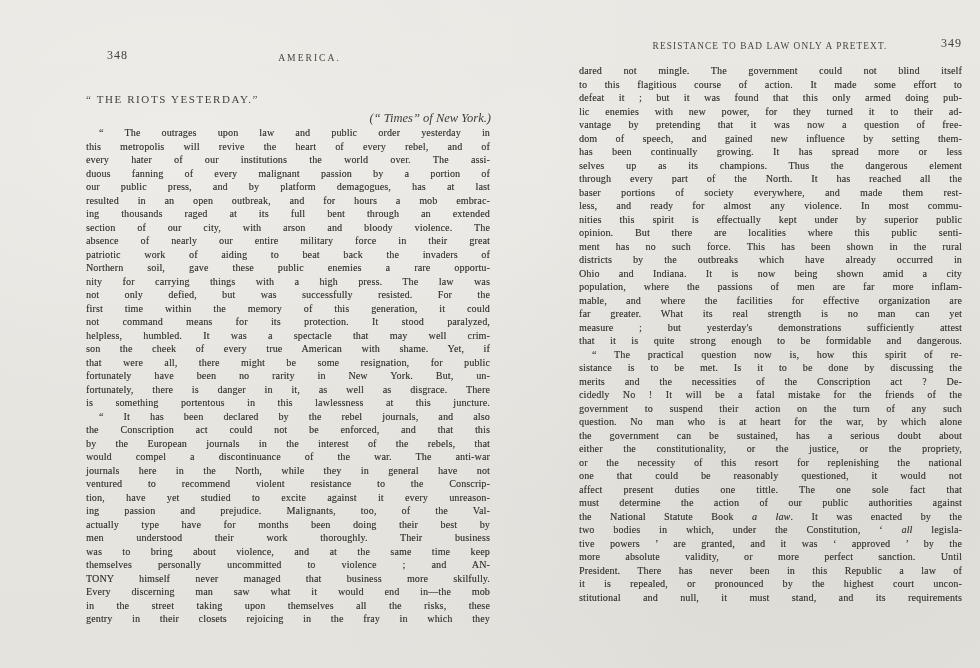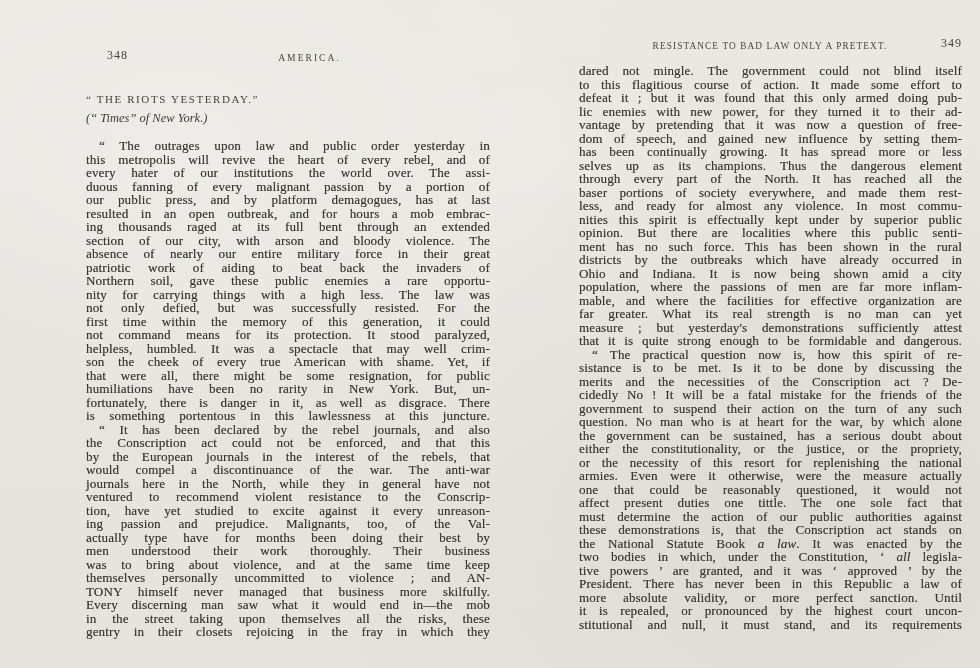--- a/index.html
+++ b/index.html
@@ -40,33 +40,33 @@
     position: absolute;
     left: 86px; top: 93px; width: 405px;
     text-align: left;
     font-size: 11px;
     letter-spacing: 1.6px;
     color: #45413a;
   }
   .article-source {
     position: absolute;
     left: 86px; top: 111px; width: 405px;
-    text-align: left;
+    text-align: right;
     font-style: italic;
     font-size: 12.5px;
     color: #403c35;
   }
   .page-body {
     position: absolute;
-    font-size: 13px;
+    font-size: 10px;
     line-height: 13.5px;
     letter-spacing: 0.15px;
     text-shadow: 0.2px 0.2px 0.35px rgba(56,52,46,0.5);
   }
-  .body-left  { left: 86px;  top: 139px; width: 404px; }
+  .body-left  { left: 86px;  top: 126px; width: 404px; }
   .body-right { left: 579px; top: 64px;  width: 383px; }
   .line {
     text-align: justify;
     text-align-last: justify;
   }
   .line.indent { text-indent: 13px; }
 </style>
 </head>
 <body>
 
@@ -86,28 +86,28 @@
       <div class="line">this metropolis will revive the heart of every rebel, and of</div>
       <div class="line">every hater of our institutions the world over.  The assi-</div>
       <div class="line">duous fanning of every malignant passion by a portion of</div>
       <div class="line">our public press, and by platform demagogues, has at last</div>
       <div class="line">resulted in an open outbreak, and for hours a mob embrac-</div>
       <div class="line">ing thousands raged at its full bent through an extended</div>
       <div class="line">section of our city, with arson and bloody violence.  The</div>
       <div class="line">absence of nearly our entire military force in their great</div>
       <div class="line">patriotic work of aiding to beat back the invaders of</div>
       <div class="line">Northern soil, gave these public enemies a rare opportu-</div>
-      <div class="line">nity for carrying things with a high less.  The law was</div>
+      <div class="line">nity for carrying things with a high press.  The law was</div>
       <div class="line">not only defied, but was successfully resisted.  For the</div>
       <div class="line">first time within the memory of this generation, it could</div>
       <div class="line">not command means for its protection.  It stood paralyzed,</div>
       <div class="line">helpless, humbled.  It was a spectacle that may well crim-</div>
       <div class="line">son the cheek of every true American with shame.  Yet, if</div>
       <div class="line">that were all, there might be some resignation, for public</div>
-      <div class="line">humiliations have been no rarity in New York.  But, un-</div>
+      <div class="line">fortunately have been no rarity in New York.  But, un-</div>
       <div class="line">fortunately, there is danger in it, as well as disgrace.  There</div>
       <div class="line">is something portentous in this lawlessness at this juncture.</div>
       <div class="line indent">“ It has been declared by the rebel journals, and also</div>
       <div class="line">the Conscription act could not be enforced, and that this</div>
       <div class="line">by the European journals in the interest of the rebels, that</div>
       <div class="line">would compel a discontinuance of the war.  The anti-war</div>
       <div class="line">journals here in the North, while they in general have not</div>
       <div class="line">ventured to recommend violent resistance to the Conscrip-</div>
       <div class="line">tion, have yet studied to excite against it every unreason-</div>
       <div class="line">ing passion and prejudice.  Malignants, too, of the Val-</div>
@@ -151,27 +151,25 @@
       <div class="line">that it is quite strong enough to be formidable and dangerous.</div>
       <div class="line indent">“ The practical question now is, how this spirit of re-</div>
       <div class="line">sistance is to be met.  Is it to be done by discussing the</div>
       <div class="line">merits and the necessities of the Conscription act ?  De-</div>
       <div class="line">cidedly No !  It will be a fatal mistake for the friends of the</div>
       <div class="line">government to suspend their action on the turn of any such</div>
       <div class="line">question.  No man who is at heart for the war, by which alone</div>
       <div class="line">the government can be sustained, has a serious doubt about</div>
       <div class="line">either the constitutionality, or the justice, or the propriety,</div>
       <div class="line">or the necessity of this resort for replenishing the national</div>
-      <div class="line">armies.  Even were it otherwise, were the measure actually</div>
       <div class="line">one that could be reasonably questioned, it would not</div>
       <div class="line">affect present duties one tittle.  The one sole fact that</div>
       <div class="line">must determine the action of our public authorities against</div>
-      <div class="line">these demonstrations is, that the Conscription act stands on</div>
       <div class="line">the National Statute Book <i>a law</i>.  It was enacted by the</div>
       <div class="line">two bodies in which, under the Constitution, ‘ <i>all</i> legisla-</div>
       <div class="line">tive powers ’ are granted, and it was ‘ approved ’ by the</div>
+      <div class="line">more absolute validity, or more perfect sanction.  Until</div>
       <div class="line">President.  There has never been in this Republic a law of</div>
-      <div class="line">more absolute validity, or more perfect sanction.  Until</div>
       <div class="line">it is repealed, or pronounced by the highest court uncon-</div>
       <div class="line">stitutional and null, it must stand, and its requirements</div>
     </div>
 
 </div>
 
 </body></html>

